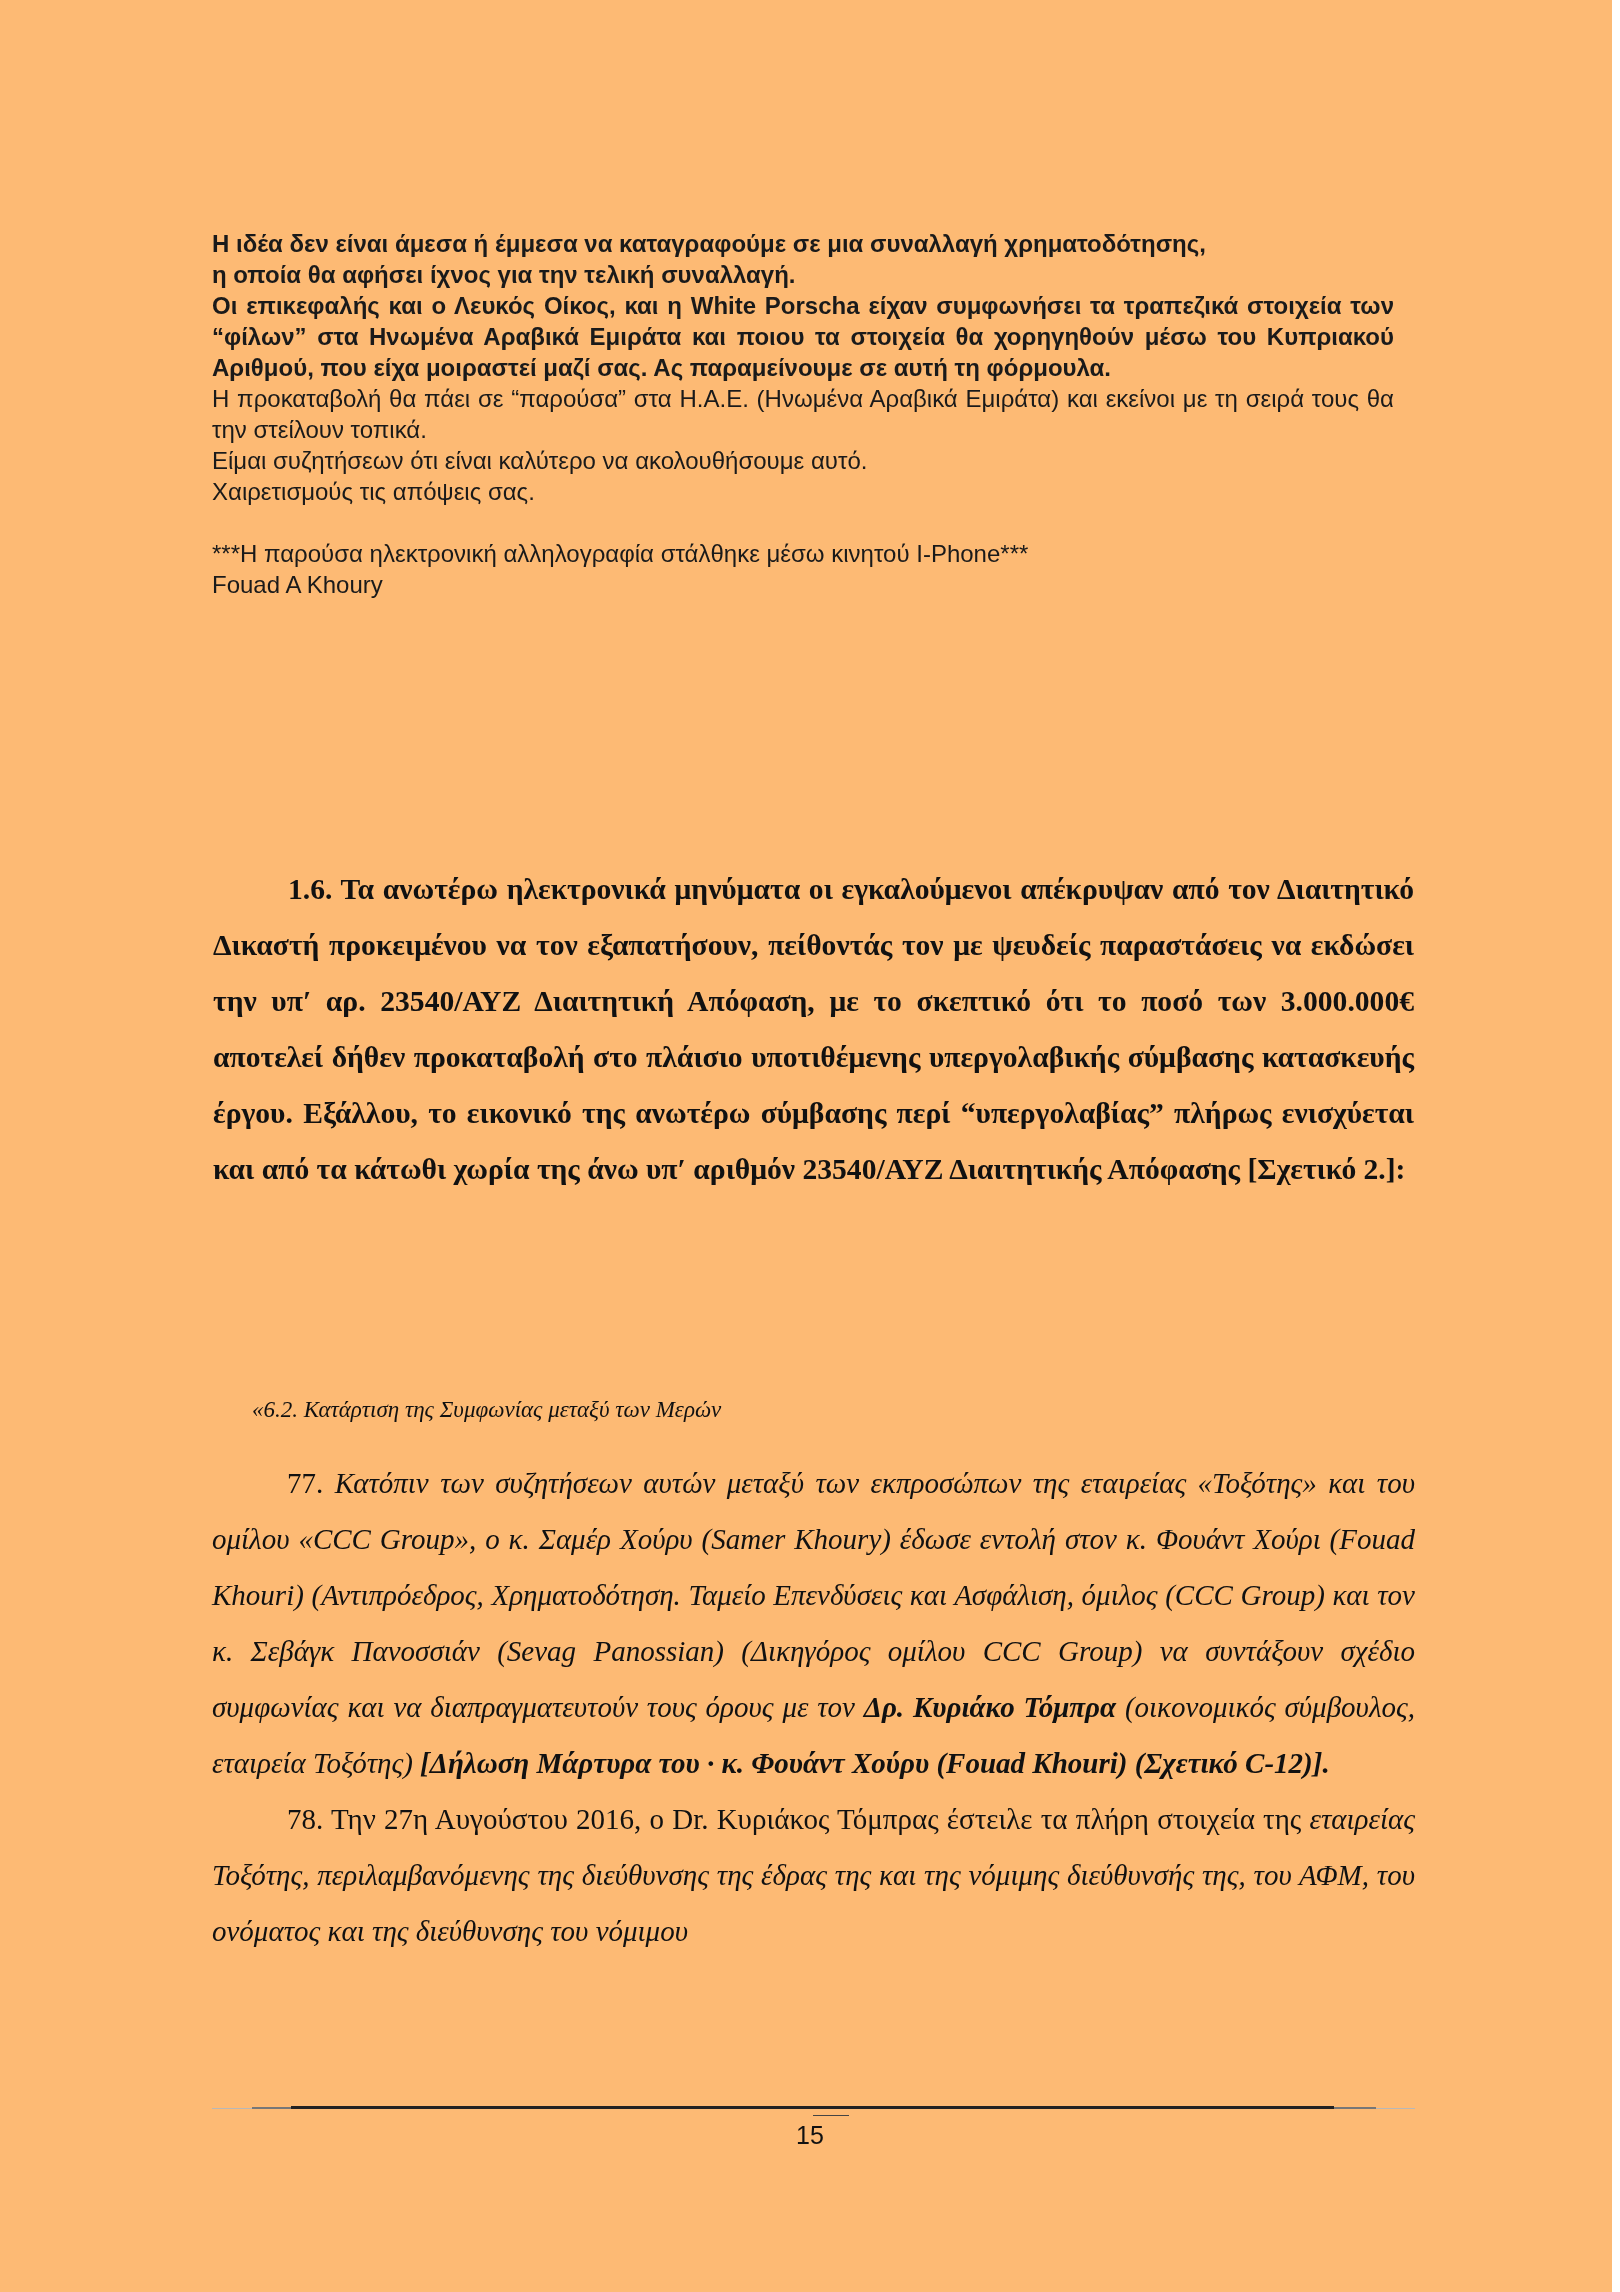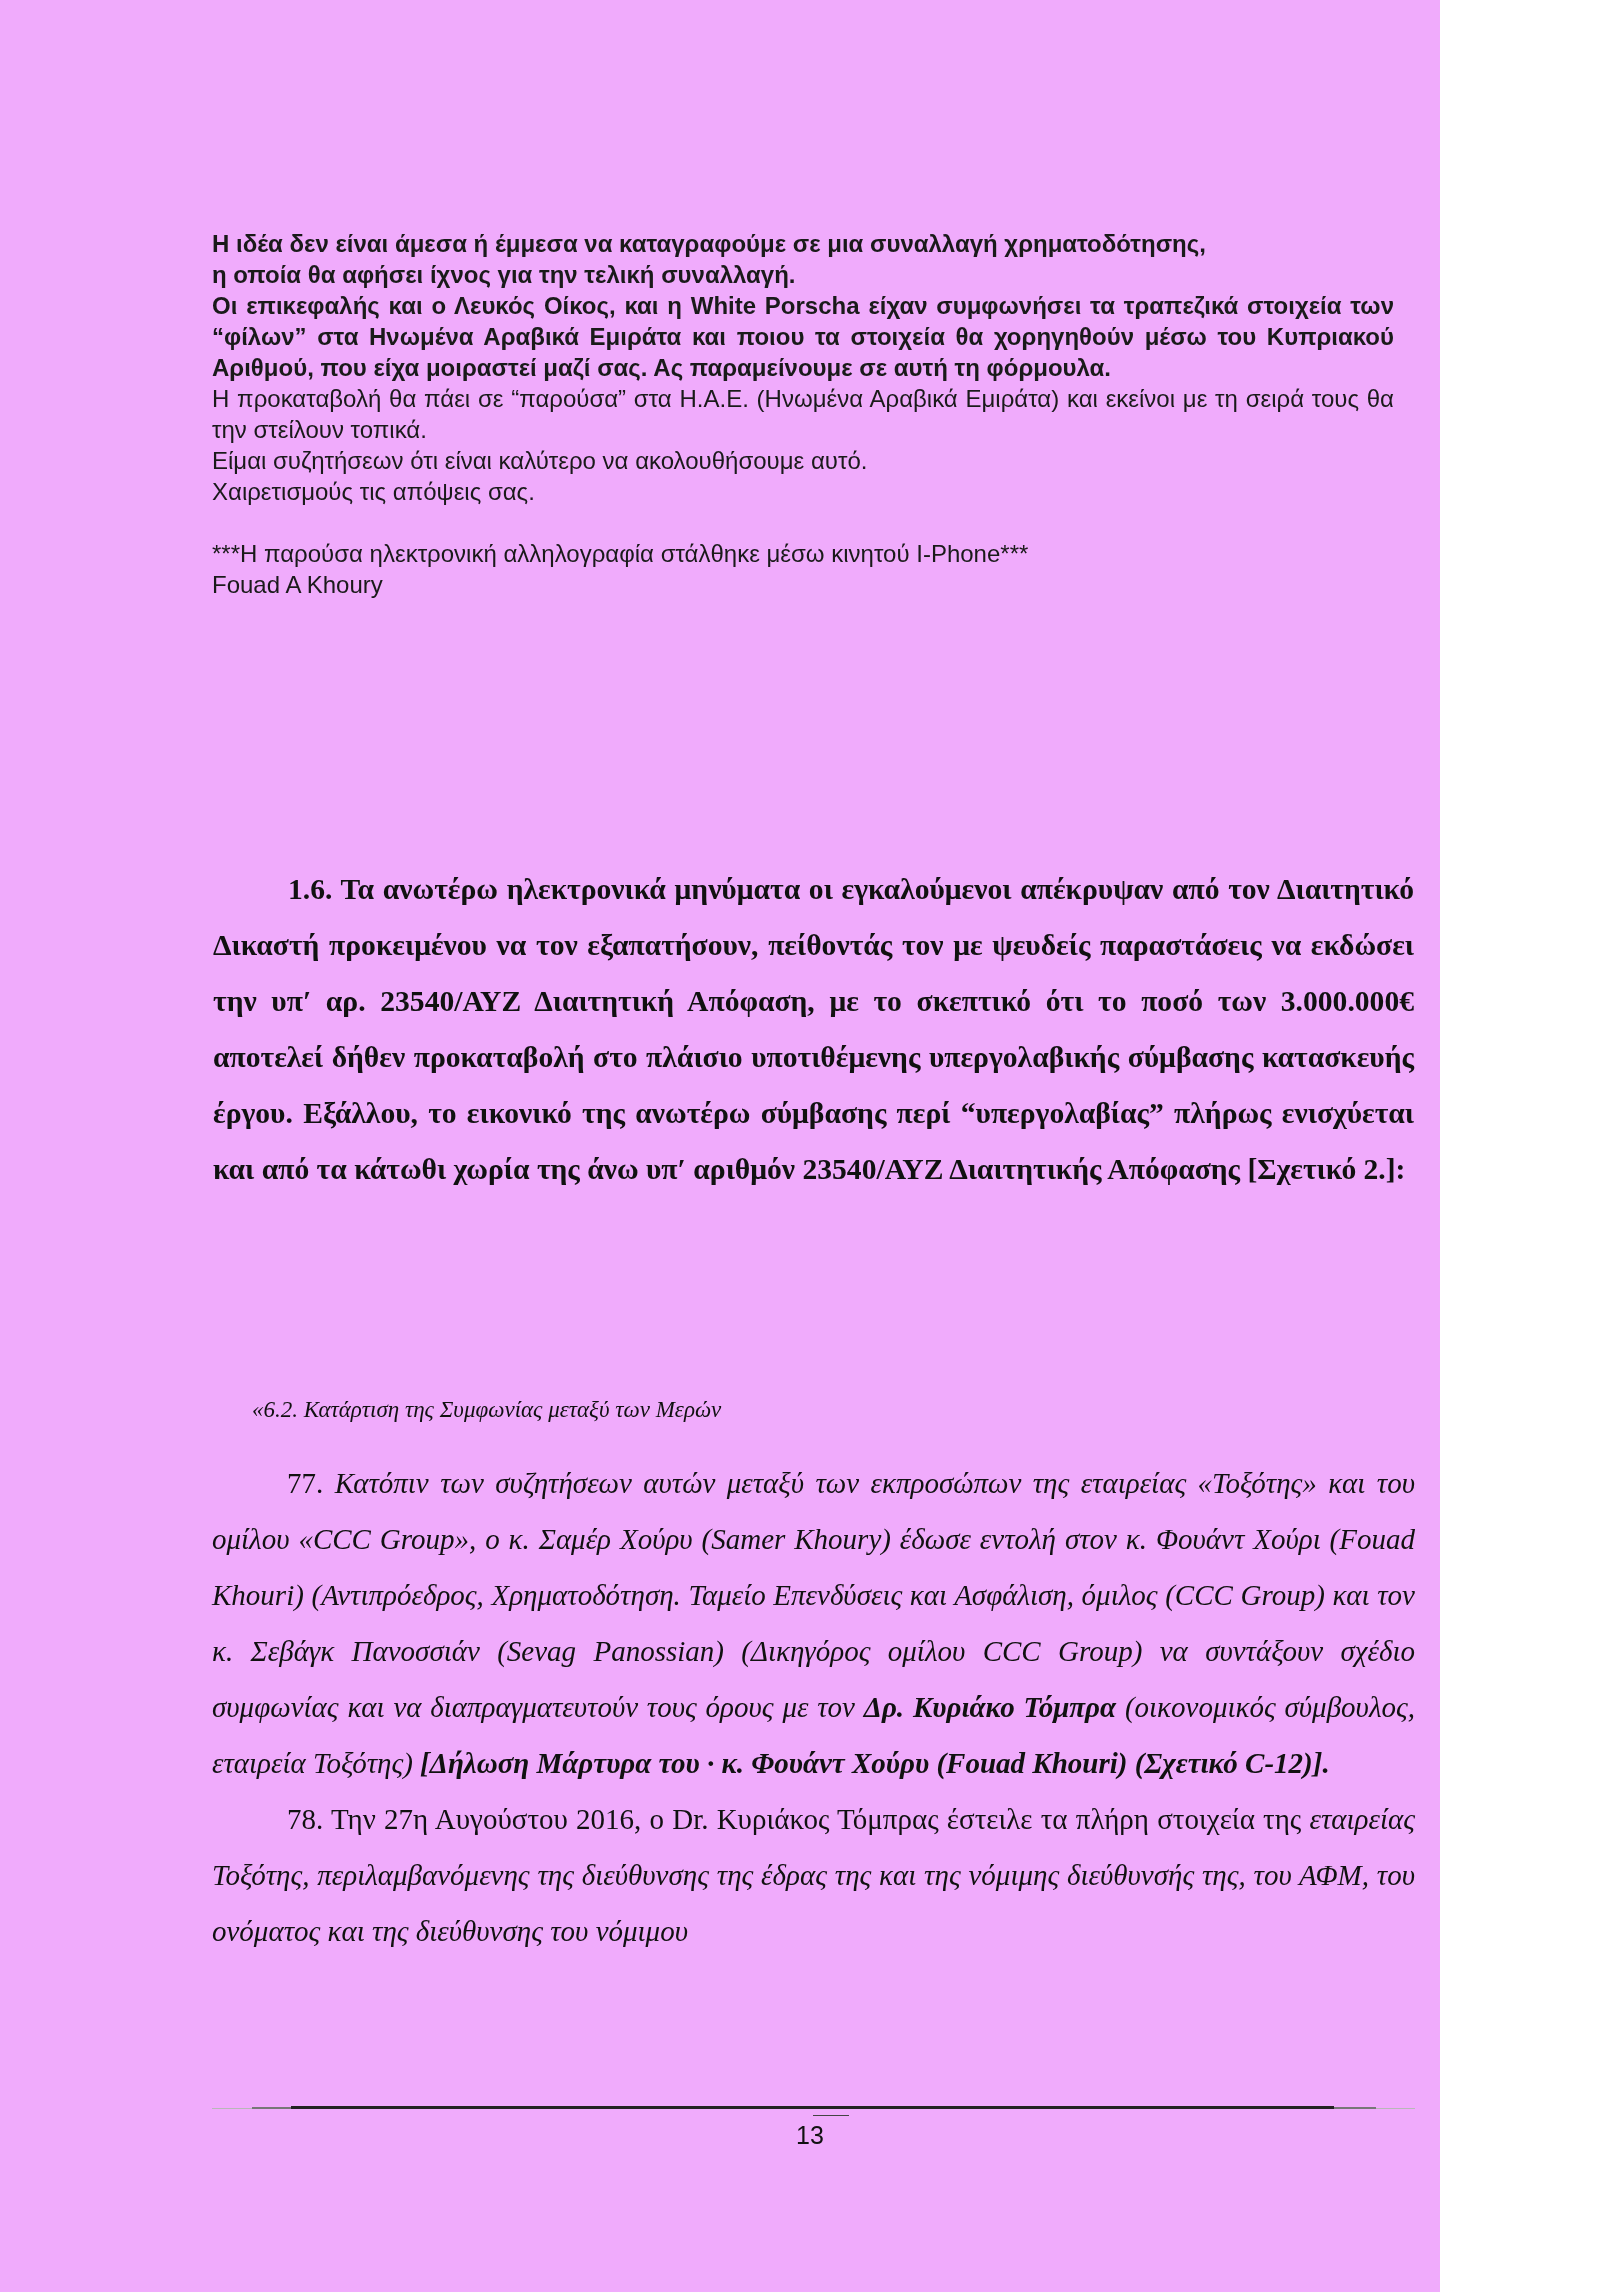--- a/index.html
+++ b/index.html
@@ -1,17 +1,17 @@
 <!DOCTYPE html>
 <html style="font-size:14.3px"><head>
 <meta charset="utf-8">
 <style>
   html, body { margin: 0; padding: 0; background: #ffffff; }
   body { width: 1620px; height: 2293px; position: relative; overflow: hidden; color: #111; }
-  .page { position: absolute; left: 0; top: 0; width: 1440px; height: 2293px; background: #f0abfc; }
+  .page { position: absolute; left: 0; top: 0; width: 1612px; height: 2293px; background: #fdba74; }
 
   
   .email { position: absolute; left: 212px; top: 228px; width: 1182px;
            font-family: "Liberation Sans", sans-serif; font-size: 24px; line-height: 31px; color: #1a1a1a; }
   .email p { margin: 0; }
   .email .bold { font-weight: bold; }
   .email .justify { text-align: justify; text-align-last: left; }
   .email .gap { height: 31px; }
 
   
@@ -65,15 +65,15 @@
 
   <div class="quoted">
     <p class="indent"><span>77.</span><span class="it"> Κατόπιν των συζητήσεων αυτών μεταξύ των εκπροσώπων της εταιρείας «Τοξότης» και του ομίλου «CCC Group», ο κ. Σαμέρ Χούρυ (Samer Khoury) έδωσε εντολή στον κ. Φουάντ Χούρι (Fouad Khouri) (Αντιπρόεδρος, Χρηματοδότηση. Ταμείο Επενδύσεις και Ασφάλιση, όμιλος (CCC Group) και τον κ. Σεβάγκ Πανοσσιάν (Sevag Panossian) (Δικηγόρος ομίλου CCC Group) να συντάξουν σχέδιο συμφωνίας και να διαπραγματευτούν τους όρους με τον </span><span class="bi">Δρ. Κυριάκο Τόμπρα</span><span class="it"> (οικονομικός σύμβουλος, εταιρεία Τοξότης) </span><span class="bi">[Δήλωση Μάρτυρα του · κ. Φουάντ Χούρυ (Fouad Khouri) (Σχετικό C-12)].</span></p>
     <p class="indent"><span>78.</span><span> Την 27η Αυγούστου 2016, ο Dr. Κυριάκος Τόμπρας έστειλε τα  πλήρη στοιχεία της </span><span class="it"> εταιρείας Τοξότης, περιλαμβανόμενης της διεύθυνσης της έδρας της και της νόμιμης διεύθυνσής της, του ΑΦΜ, του ονόματος και της διεύθυνσης του νόμιμου</span></p>
   </div>
 
   <div class="footer-rule rule-light"></div>
   <div class="footer-rule rule-mid"></div>
   <div class="footer-rule rule-dark"></div>
   <div class="page-tick"></div>
-  <div class="page-number">13</div>
+  <div class="page-number">15</div>
 </div>
 
 
 </body></html>

